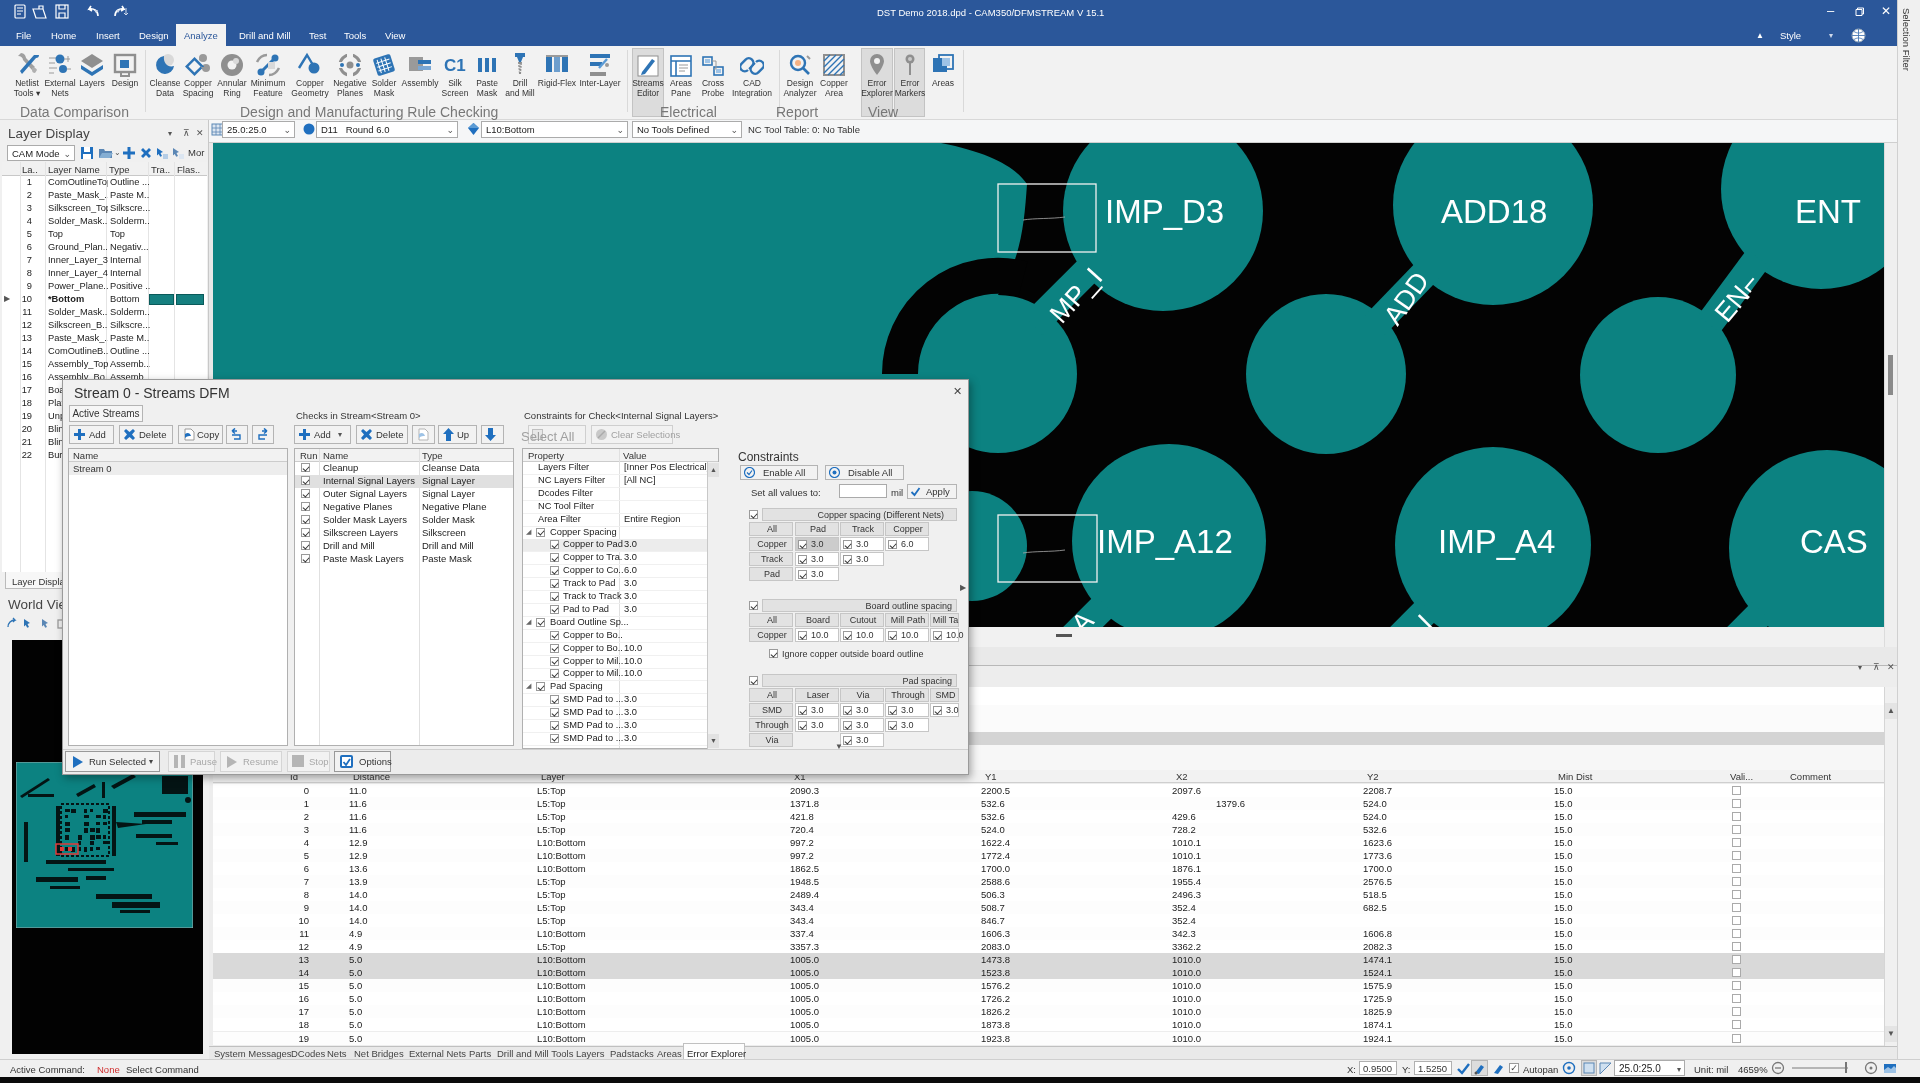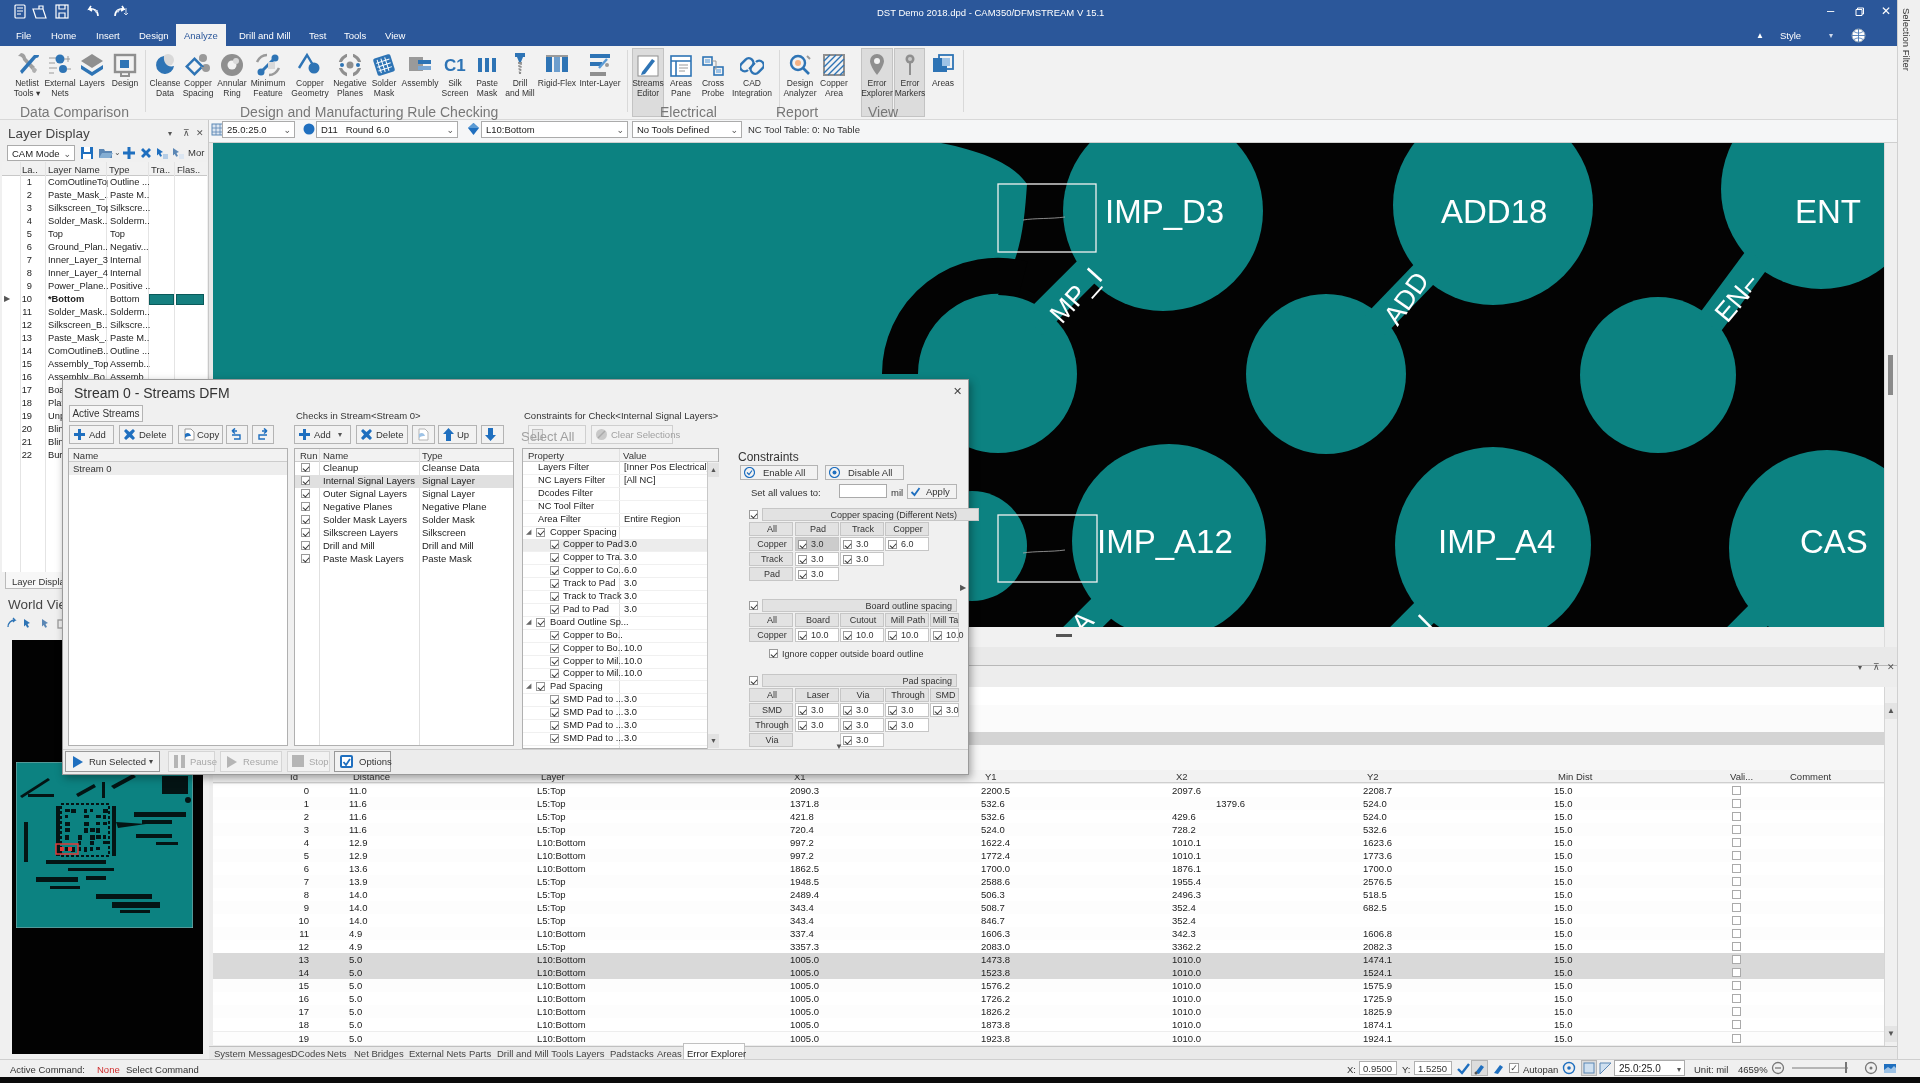--- a/index.html
+++ b/index.html
@@ -1137,21 +1137,21 @@
 <div class="tx" style="left:785px;top:87px;font-size:9.5px;color:#333">Disable All</div>
 <div class="tx" style="left:688px;top:107px;font-size:9.5px;color:#333">Set all values to:</div>
 <div class="ab" style="left:776px;top:104px;width:48px;height:14px;background:#fff;border:1px solid #aaa"></div>
 <div class="tx" style="left:828px;top:107px;font-size:9.5px;color:#333">mil</div>
 <div class="btn" style="left:844px;top:104px;width:50px;height:15px"></div>
 <svg class="ab" style="left:847px;top:106px" width="11" height="11" viewBox="0 0 11 11">
       <path d="M1.5 6l3 3 5-7" stroke="#1f6fbf" stroke-width="1.8" fill="none"></path>
     </svg>
 <div class="tx" style="left:863px;top:106px;font-size:9.5px;color:#333">Apply</div>
 <div class="ck" style="left:686px;top:130px"></div>
-<div class="ab" style="left:699px;top:128px;width:217px;height:13px;background:#e2e2e2;border:1px solid #c6c6c6;font-size:9px;color:#333;text-align:right;padding-right:21px;line-height:12px">Copper spacing (Different Nets)</div>
+<div class="ab" style="left:699px;top:128px;width:195px;height:13px;background:#e2e2e2;border:1px solid #c6c6c6;font-size:9px;color:#333;text-align:right;padding-right:12px;line-height:12px">Copper spacing (Different Nets)</div>
 <div class="ab" style="left:686px;top:142px;width:44px;height:14px;background:#e2e2e2;border:1px solid #c6c6c6;font-size:9px;color:#333">
       <span class="tx" style="left:0;top:1px;width:44px;text-align:center">All</span>
     </div>
 <div class="ab" style="left:732px;top:142px;width:44px;height:14px;background:#e2e2e2;border:1px solid #c6c6c6;font-size:9px;color:#333">
       <span class="tx" style="left:0;top:1px;width:44px;text-align:center">Pad</span>
     </div>
 <div class="ab" style="left:777px;top:142px;width:44px;height:14px;background:#e2e2e2;border:1px solid #c6c6c6;font-size:9px;color:#333">
       <span class="tx" style="left:0;top:1px;width:44px;text-align:center">Track</span>
     </div>
 <div class="ab" style="left:822px;top:142px;width:44px;height:14px;background:#e2e2e2;border:1px solid #c6c6c6;font-size:9px;color:#333">

